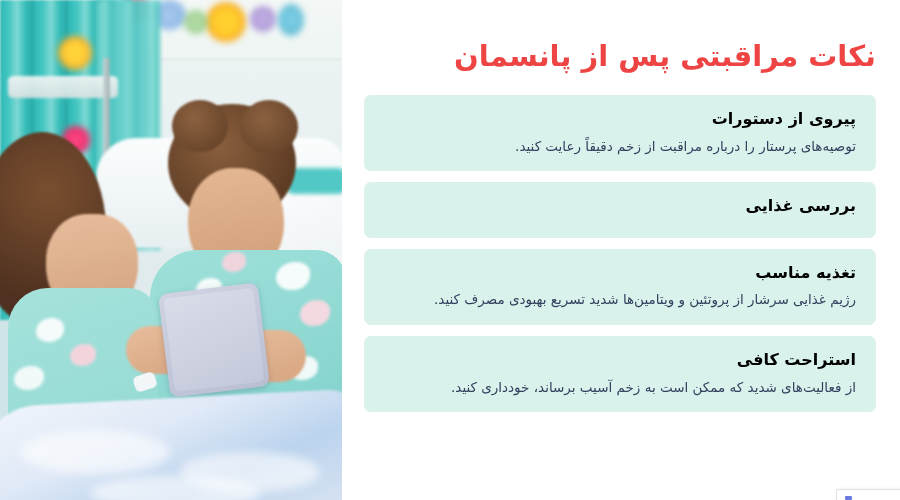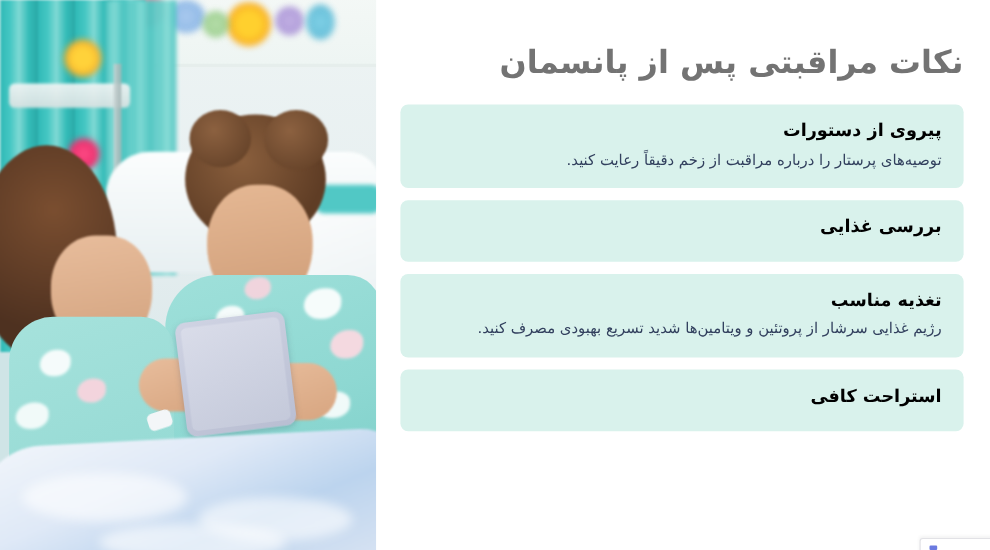--- a/index.html
+++ b/index.html
@@ -248,21 +248,21 @@
     padding: 0 24px 0 22px;
   }
   .page-title {
     margin: 0;
     padding-top: 38px;
     padding-bottom: 20px;
     text-align: right;
     font-size: 29px;
     line-height: 1.28;
     font-weight: bold;
-    color: #737373;
+    color: #ef4444;
     letter-spacing: 0;
   }
   .tips-list {
     list-style: none;
     margin: 0;
     padding: 0;
   }
   .tip-card {
     background: #d9f2ec;
     border-radius: 7px;
@@ -383,20 +383,21 @@
         <h2 class="tip-title">بررسی غذایی</h2>
       </li>
 
       <li class="tip-card">
         <h2 class="tip-title">تغذیه مناسب</h2>
         <p class="tip-desc">رژیم غذایی سرشار از پروتئین و ویتامین‌ها شدید تسریع بهبودی مصرف کنید.</p>
       </li>
 
       <li class="tip-card">
         <h2 class="tip-title">استراحت کافی</h2>
+        <p class="tip-desc">از فعالیت‌های شدید که ممکن است به زخم آسیب برساند، خودداری کنید.</p>
       </li>
 
     </ul>
   </div>
 
   <div class="partial-widget">
     <span class="pw-mark"></span>
   </div>
 
 </div>

